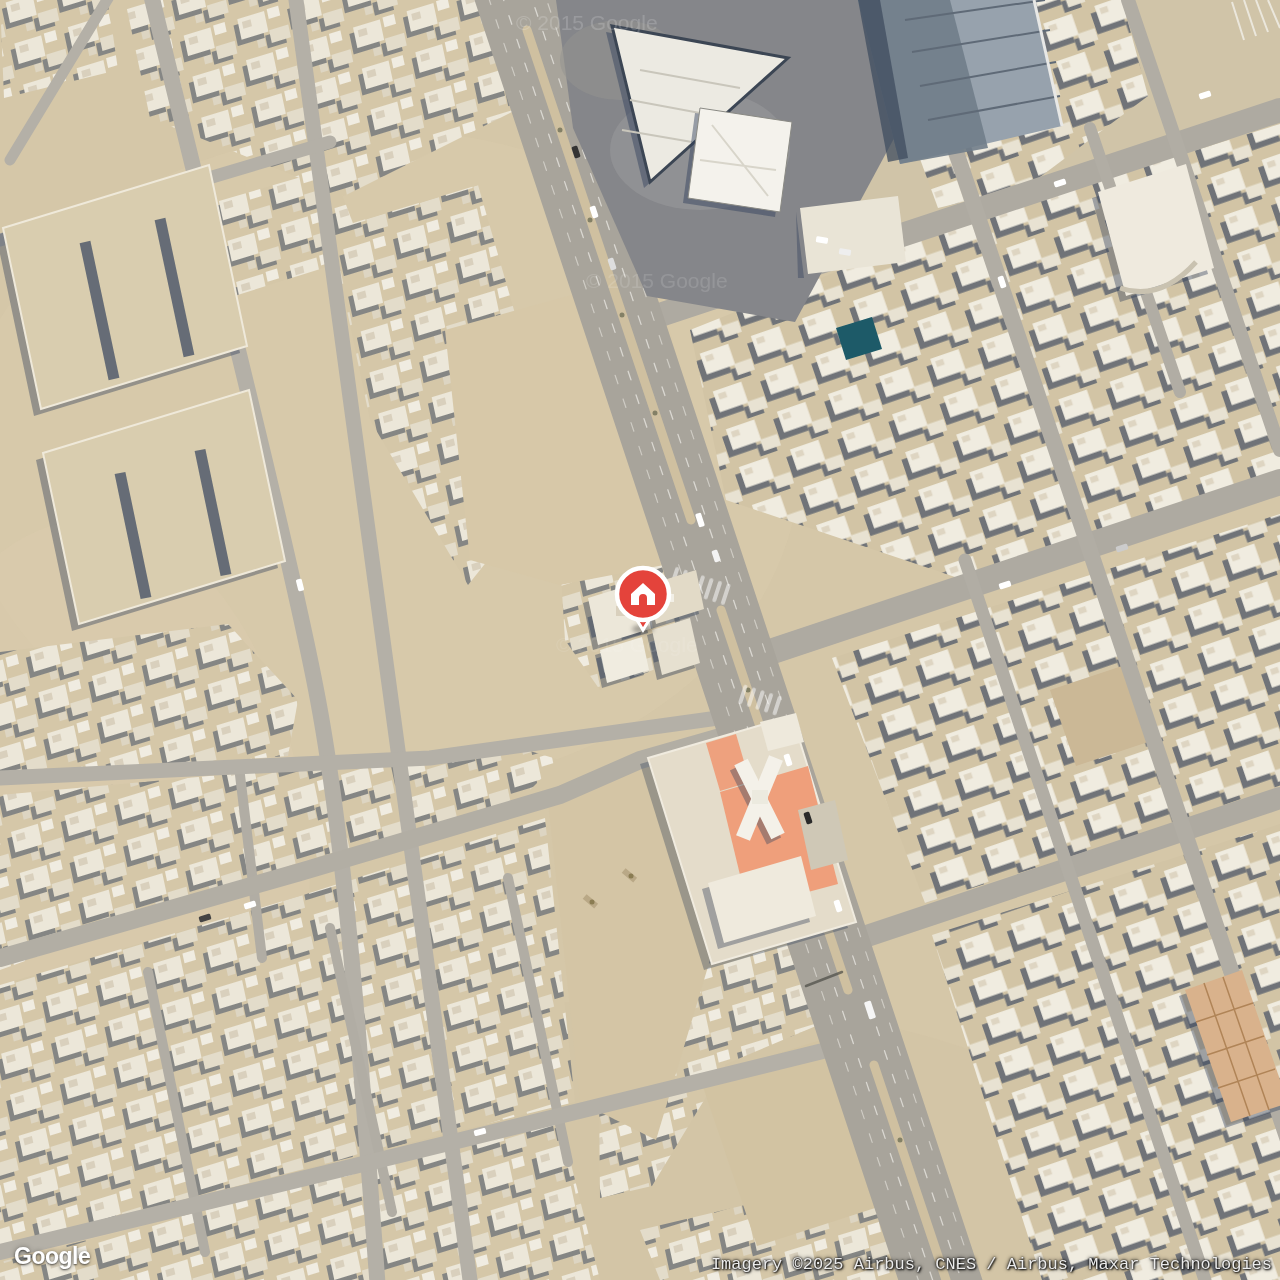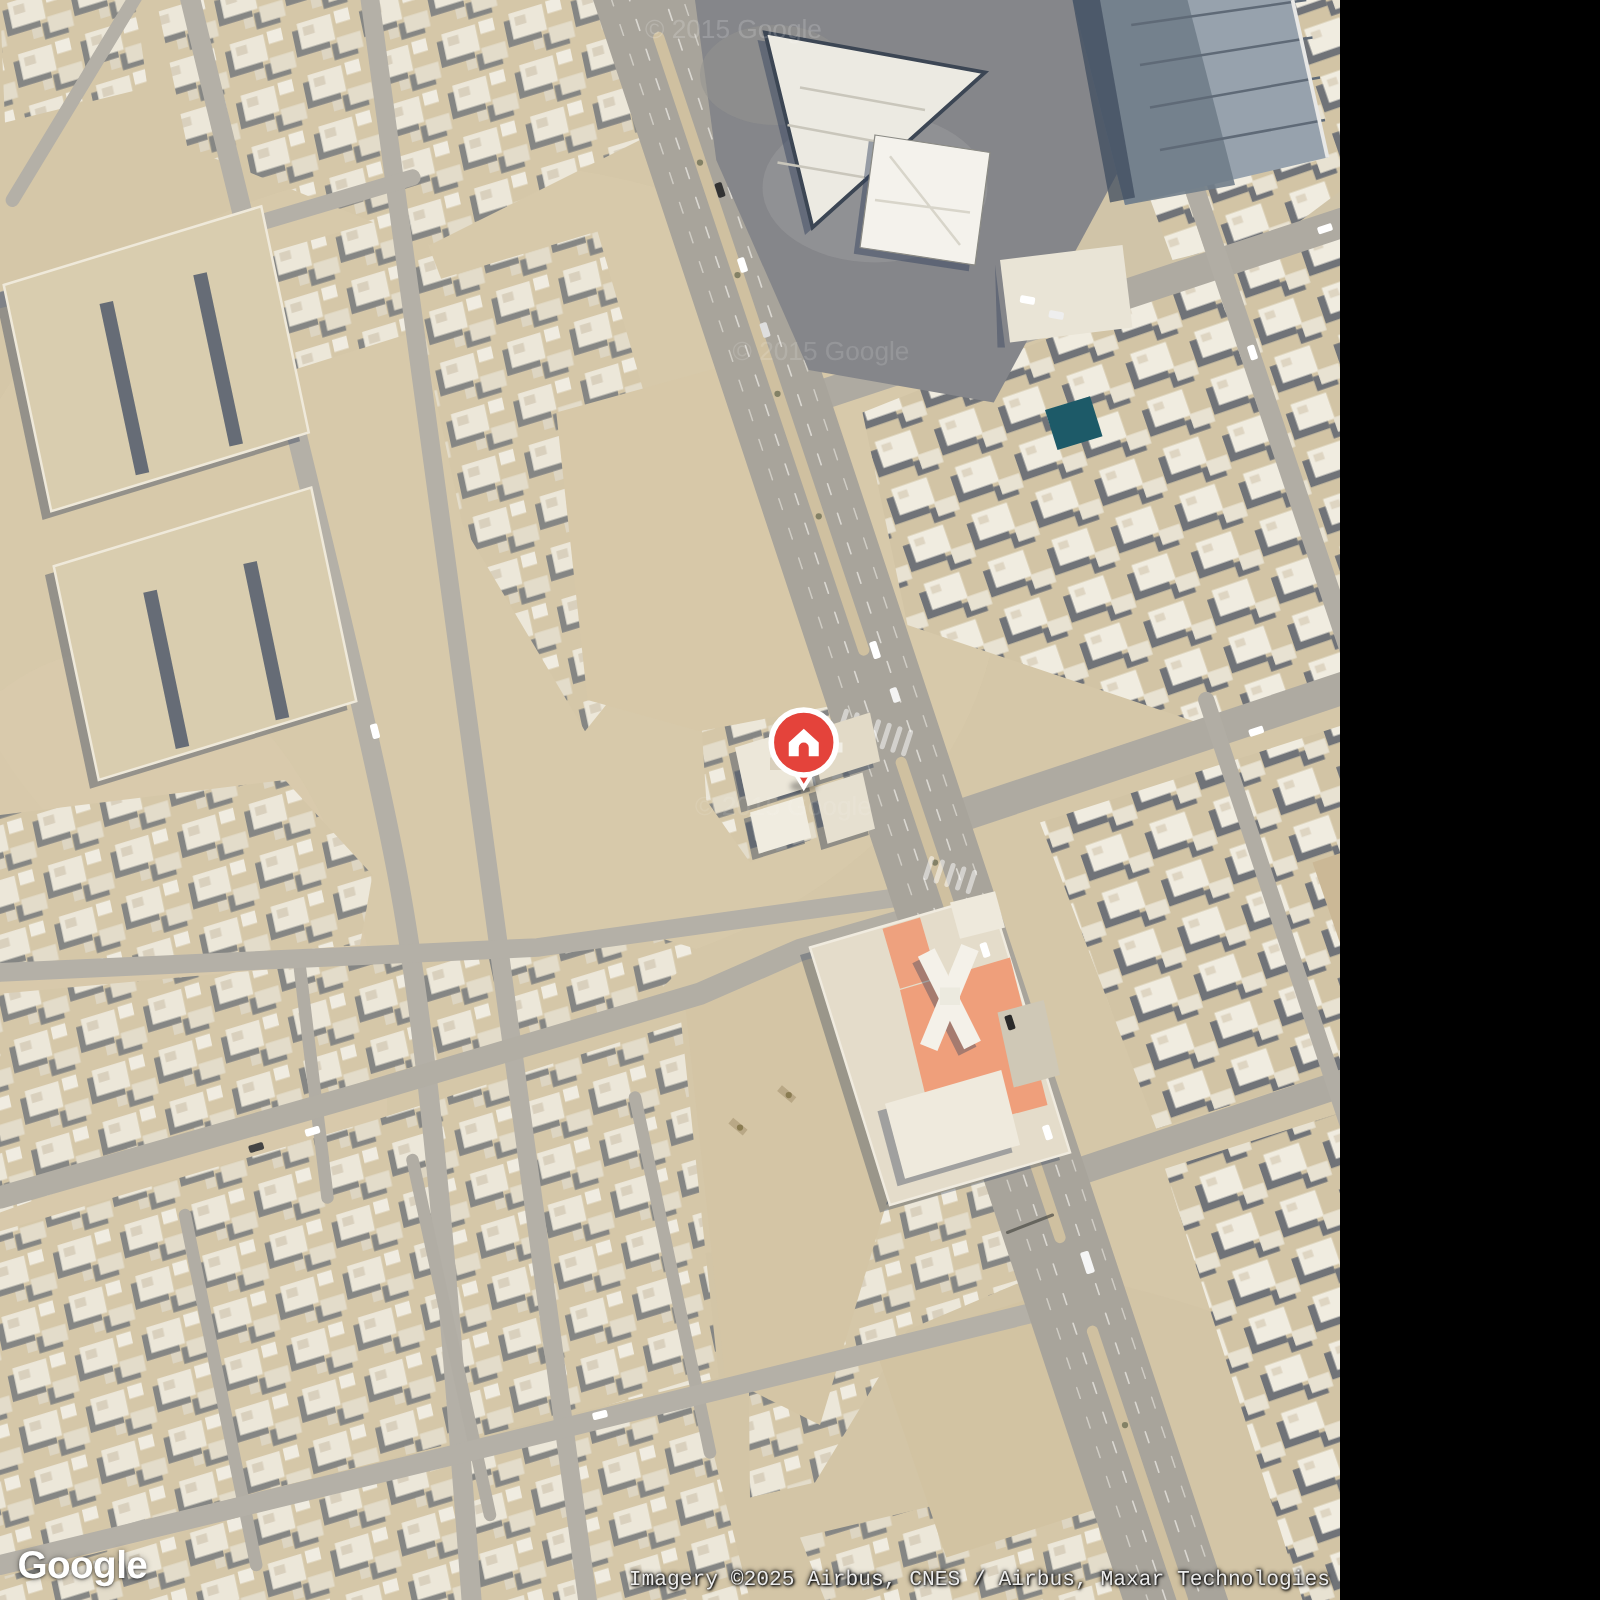--- a/index.html
+++ b/index.html
@@ -1,21 +1,21 @@
 <!DOCTYPE html>
 <html><head>
 <meta charset="utf-8">
 <style>
   html,body{margin:0;padding:0;background:#000;}
-  .stage{position:relative;width:1072px;height:1280px;overflow:hidden;
+  .stage{position:relative;width:1280px;height:1280px;overflow:hidden;
          font-family:"Liberation Sans",sans-serif;background:#3b82f6;}
   .stage svg{position:absolute;left:0;top:0;}
   .google-logo{
     position:absolute;left:14px;bottom:10px;
-    color:#fff;font-size:31px;font-weight:bold;letter-spacing:-0.5px;
+    color:#fff;font-size:23px;font-weight:bold;letter-spacing:-0.5px;
     text-shadow:0 1px 2px rgba(40,40,40,.75),0 0 5px rgba(0,0,0,.35);
     cursor:pointer;user-select:none;
   }
   .attribution{
     position:absolute;right:8px;bottom:6px;
     color:#ececec;font-size:17px;
     text-shadow:0 0 2px #000,0 0 4px #000,1px 1px 2px rgba(0,0,0,.9);
     white-space:nowrap;
     font-family:Liberation Mono, monospace;
   }

